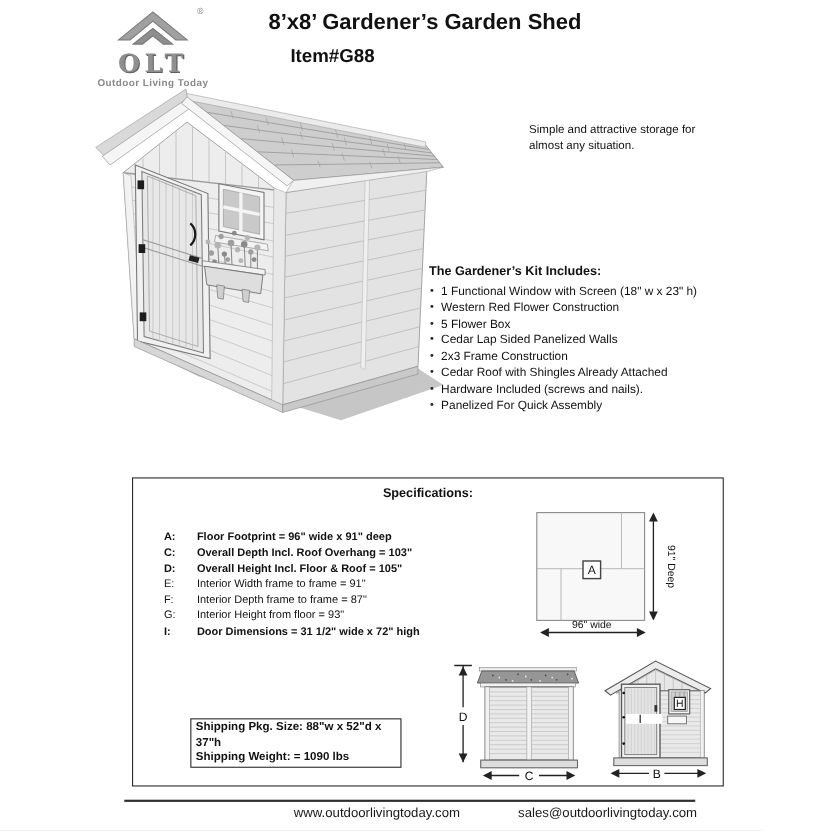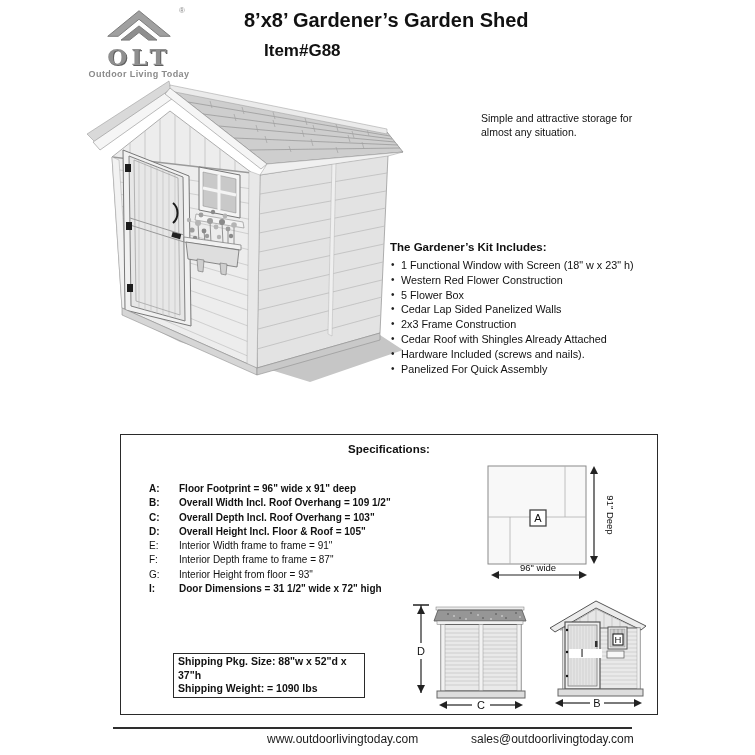--- a/index.html
+++ b/index.html
@@ -216,21 +216,20 @@
       <li class="kit-item">2x3 Frame Construction</li>
       <li class="kit-item">Cedar Roof with Shingles Already Attached</li>
       <li class="kit-item">Hardware Included (screws and nails).</li>
       <li class="kit-item">Panelized For Quick Assembly</li>
     </ul>
 
   <div class="abs spec-box">
     <div class="spec-head">Specifications:</div>
     <div class="spec-rows">
         <div class="spec-row bold"><span class="spec-key">A:</span><span class="spec-text">Floor Footprint = 96" wide x 91" deep</span></div>
-        <div class="spec-row bold"><span class="spec-key">B:</span><span class="spec-text">Overall Width Incl. Roof Overhang = 109 1/2"</span></div>
         <div class="spec-row bold"><span class="spec-key">C:</span><span class="spec-text">Overall Depth Incl. Roof Overhang = 103"</span></div>
         <div class="spec-row bold"><span class="spec-key">D:</span><span class="spec-text">Overall Height Incl. Floor &amp; Roof = 105"</span></div>
         <div class="spec-row"><span class="spec-key">E:</span><span class="spec-text">Interior Width frame to frame = 91"</span></div>
         <div class="spec-row"><span class="spec-key">F:</span><span class="spec-text">Interior Depth frame to frame = 87"</span></div>
         <div class="spec-row"><span class="spec-key">G:</span><span class="spec-text">Interior Height from floor = 93"</span></div>
         <div class="spec-row bold"><span class="spec-key">I:</span><span class="spec-text">Door Dimensions = 31 1/2" wide x 72" high</span></div>
       </div>
 
     <div class="ship-box">
       <div>Shipping Pkg. Size:  88"w x 52"d x 37"h</div>

